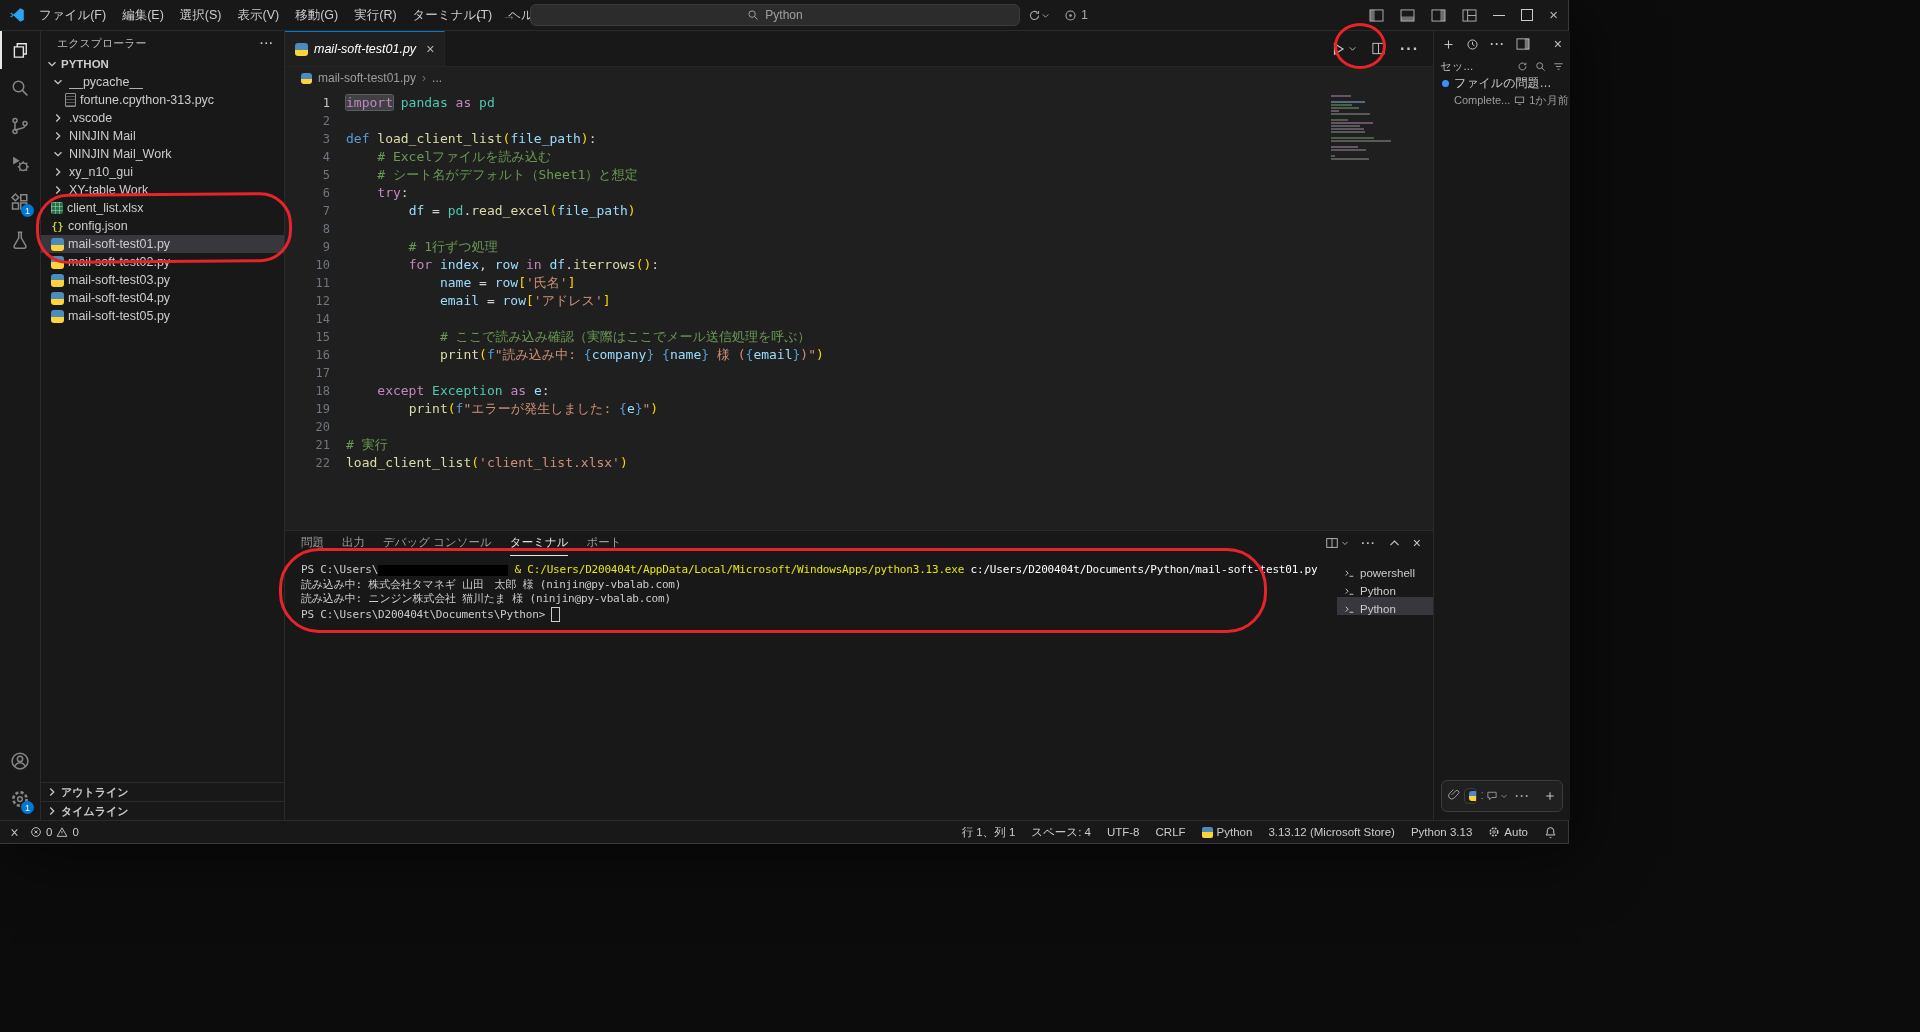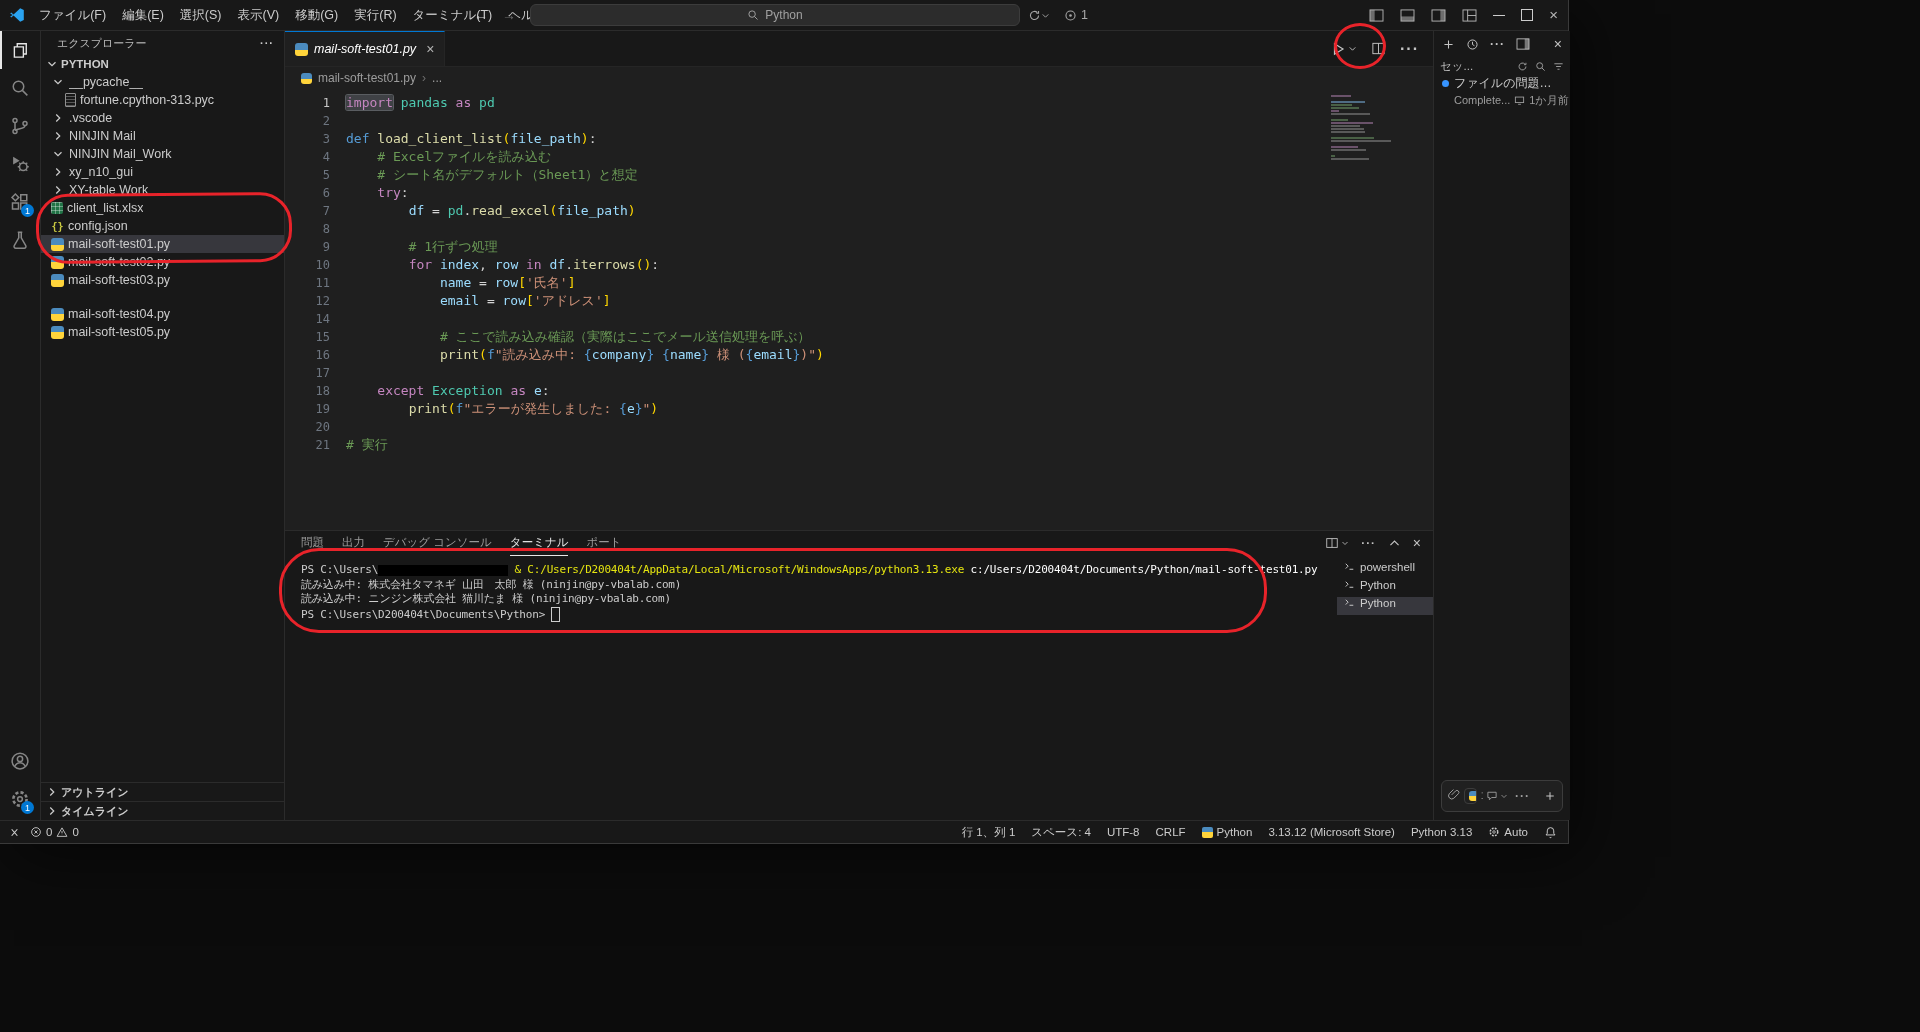--- a/index.html
+++ b/index.html
@@ -95,21 +95,21 @@
   .panel-tab{height:24px;display:flex;align-items:center;border-bottom:1px solid transparent;cursor:default}
   .panel-tab.active{color:#e7e7e7;border-bottom-color:#e7e7e7}
   .panel-actions{margin-left:auto;display:flex;align-items:center;gap:12px;padding-right:12px;color:#c5c5c5}
   .panel-body{flex:1;display:flex;min-height:0}
   .term-main{flex:1;padding:8px 0 0 16px;font:11px/14.5px "DejaVu Sans Mono","Liberation Mono",monospace;
              letter-spacing:-0.2px;color:#cccccc;white-space:pre;overflow:hidden}
   .t-fg{color:#cccccc}.t-yl{color:#e5e510}.t-wh{color:#ffffff}
   .redact{display:inline-block;width:130px;height:11px;background:#000;vertical-align:middle}
   .term-cursor{display:inline-block;width:7px;height:13px;border:1px solid #cccccc;vertical-align:middle}
   .term-list{width:96px;flex:none;padding-top:6px;font-size:11.5px}
-  .term-item{height:18px;display:flex;align-items:flex-start;gap:5px;padding-left:7px;color:#cccccc;white-space:nowrap}
+  .term-item{height:18px;display:flex;align-items:flex-end;gap:5px;padding-left:7px;color:#cccccc;white-space:nowrap}
   .term-item.selected{background:#37373d}
 
   
   .rightbar{width:136px;flex:none;background:#181818;border-left:1px solid #2b2b2b;position:relative;
             font-size:12px;color:#cccccc}
   .rb-actions{height:26px;display:flex;align-items:center;gap:11px;padding:0 8px;color:#c5c5c5}
   .rb-tree-header{height:18px;display:flex;align-items:center;gap:7px;padding:0 6px;color:#bbbbbb;font-size:11.5px}
   .rb-tree-header .grow{flex:1;overflow:hidden;text-overflow:ellipsis;white-space:nowrap}
   .rb-session{height:17px;display:flex;align-items:center;gap:5px;padding:0 8px;white-space:nowrap;overflow:hidden}
   .rb-sess-title{overflow:hidden;text-overflow:ellipsis;font-size:12px}
@@ -378,21 +378,21 @@
             <span class="tree-label">mail-soft-test01.py</span>
           </div>
           <div class="tree-row" style="padding-left: 10px;">
             <span class="fi fi-py"></span>
             <span class="tree-label">mail-soft-test02.py</span>
           </div>
           <div class="tree-row" style="padding-left: 10px;">
             <span class="fi fi-py"></span>
             <span class="tree-label">mail-soft-test03.py</span>
           </div>
-          <div class="tree-row" style="padding-left: 10px; margin-top: 16px;">
+          <div class="tree-row" style="padding-left: 10px;">
             <span class="fi fi-py"></span>
             <span class="tree-label">mail-soft-test04.py</span>
           </div>
           <div class="tree-row" style="padding-left: 10px;">
             <span class="fi fi-py"></span>
             <span class="tree-label">mail-soft-test05.py</span>
           </div>
         </div>
       <div class="sb-bottom" id="sb-bottom">
           <div class="sb-bot-row">
@@ -460,20 +460,21 @@
             <div class="code-line"><span class="ln">11</span><span class="code-text"><span class="tok-o">            </span><span class="tok-v">name</span><span class="tok-o"> = </span><span class="tok-v">row</span><span class="tok-b1">[</span><span class="tok-s">'氏名'</span><span class="tok-b1">]</span></span></div>
             <div class="code-line"><span class="ln">12</span><span class="code-text"><span class="tok-o">            </span><span class="tok-v">email</span><span class="tok-o"> = </span><span class="tok-v">row</span><span class="tok-b1">[</span><span class="tok-s">'アドレス'</span><span class="tok-b1">]</span></span></div>
             <div class="code-line"><span class="ln">14</span><span class="code-text">&nbsp;</span></div>
             <div class="code-line"><span class="ln">15</span><span class="code-text"><span class="tok-c">            # ここで読み込み確認（実際はここでメール送信処理を呼ぶ）</span></span></div>
             <div class="code-line"><span class="ln">16</span><span class="code-text"><span class="tok-o">            </span><span class="tok-f">print</span><span class="tok-b1">(</span><span class="tok-d">f</span><span class="tok-s">"読み込み中: </span><span class="tok-fs">{</span><span class="tok-v">company</span><span class="tok-fs">}</span><span class="tok-s"> </span><span class="tok-fs">{</span><span class="tok-v">name</span><span class="tok-fs">}</span><span class="tok-s"> 様 (</span><span class="tok-fs">{</span><span class="tok-v">email</span><span class="tok-fs">}</span><span class="tok-s">)"</span><span class="tok-b1">)</span></span></div>
             <div class="code-line"><span class="ln">17</span><span class="code-text">&nbsp;</span></div>
             <div class="code-line"><span class="ln">18</span><span class="code-text"><span class="tok-o">    </span><span class="tok-k">except</span><span class="tok-o"> </span><span class="tok-t">Exception</span><span class="tok-k"> as </span><span class="tok-v">e</span><span class="tok-o">:</span></span></div>
             <div class="code-line"><span class="ln">19</span><span class="code-text"><span class="tok-o">        </span><span class="tok-f">print</span><span class="tok-b1">(</span><span class="tok-d">f</span><span class="tok-s">"エラーが発生しました: </span><span class="tok-fs">{</span><span class="tok-v">e</span><span class="tok-fs">}</span><span class="tok-s">"</span><span class="tok-b1">)</span></span></div>
             <div class="code-line"><span class="ln">20</span><span class="code-text">&nbsp;</span></div>
             <div class="code-line"><span class="ln">21</span><span class="code-text"><span class="tok-c"># 実行</span></span></div>
+            <div class="code-line"><span class="ln">22</span><span class="code-text"><span class="tok-f">load_client_list</span><span class="tok-b1">(</span><span class="tok-s">'client_list.xlsx'</span><span class="tok-b1">)</span></span></div>
           </div>
         <div class="minimap" id="minimap">
             <div class="mm-line" style="width: 19.95px; background: rgb(125, 95, 125);"></div>
             <div class="mm-line" style="width: 0px; background: transparent;"></div>
             <div class="mm-line" style="width: 33.6px; background: rgb(91, 127, 157);"></div>
             <div class="mm-line" style="width: 21px; background: rgb(84, 113, 79);"></div>
             <div class="mm-line" style="width: 28.35px; background: rgb(84, 113, 79);"></div>
             <div class="mm-line" style="width: 8.4px; background: rgb(125, 95, 125);"></div>
             <div class="mm-line" style="width: 38.85px; background: rgb(104, 104, 104);"></div>
             <div class="mm-line" style="width: 0px; background: transparent;"></div>

